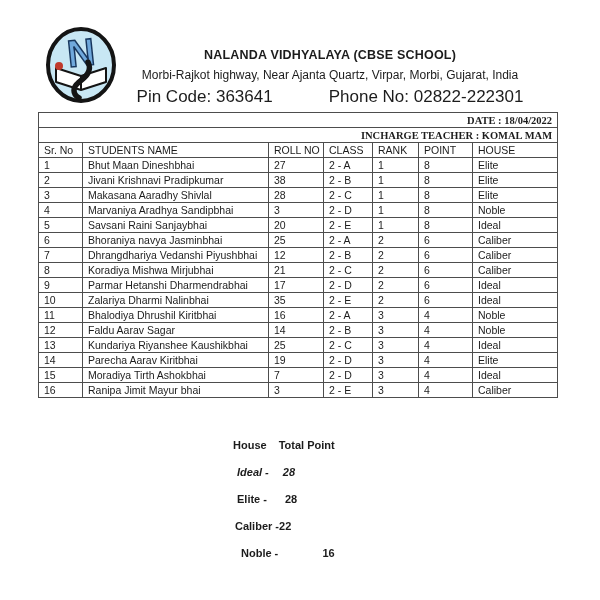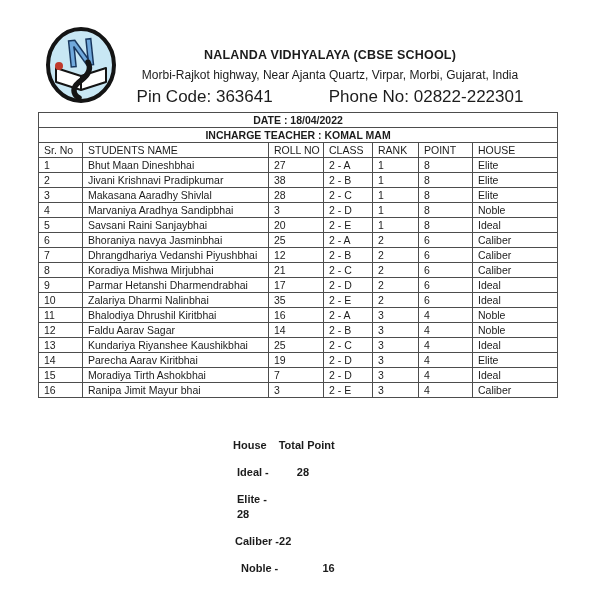--- a/index.html
+++ b/index.html
@@ -39,33 +39,34 @@
     height: 15px;
     padding: 0 5px;
     line-height: 13px;
     white-space: nowrap;
     overflow: hidden;
     font-weight: normal;
     text-align: left;
     vertical-align: middle;
   }
   table.report tr.info-row td {
-    text-align: center;
+    text-align: right;
     font-weight: bold;
+    font-family: Liberation Serif, serif;
   }
 
   
   .summary {
     position: absolute; left: 233px; top: 438px;
     font-size: 11px; font-weight: bold;
   }
   .summary .s-row { display: flex; line-height: 15px; margin-bottom: 12px; }
   .s-head { gap: 12px; }
-  .s-line-0 { gap: 28px; padding-left: 4px; }
-  .s-line-1 { padding-left: 4px; flex-direction: column; }
+  .s-line-0 { gap: 14px; padding-left: 4px; font-style: italic; }
+  .s-line-1 { gap: 18px; padding-left: 4px; }
   .s-line-2 {  padding-left: 2px; }
   .s-line-3 { gap: 6px;  padding-left: 8px; justify-content: space-between; }
 </style>
 </head>
 <body>
 
 <div class="page">
 
   <div class="letterhead">
     <div class="logo-wrap">

